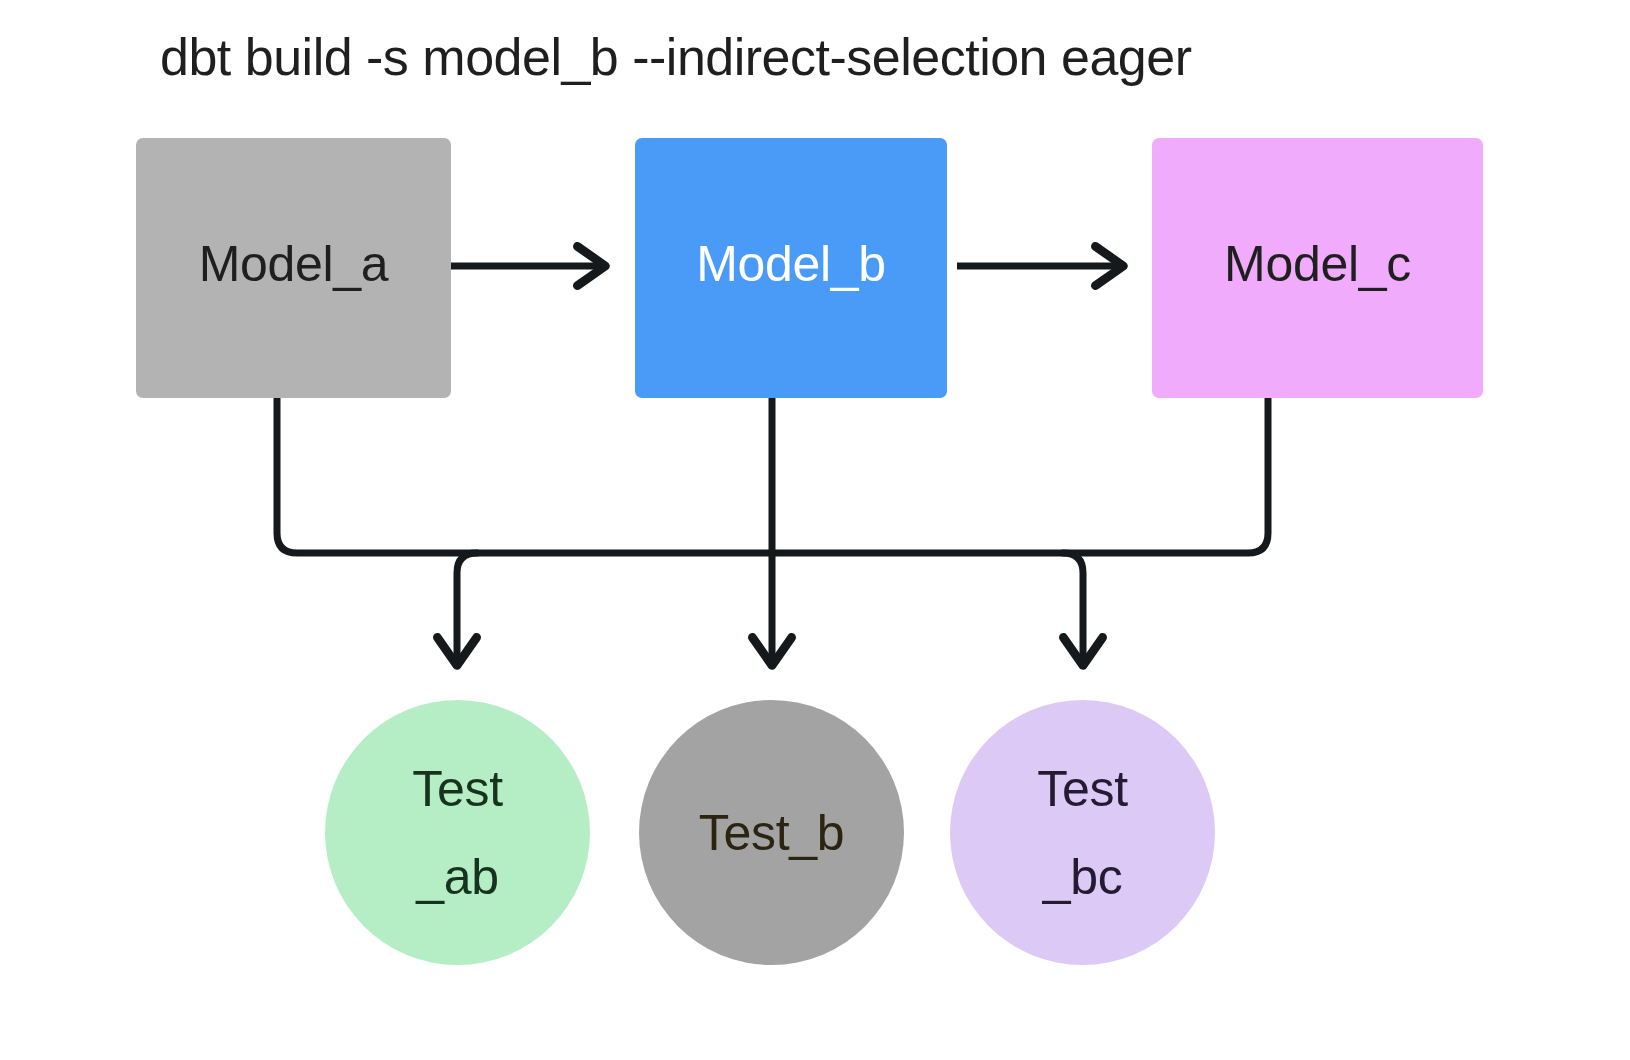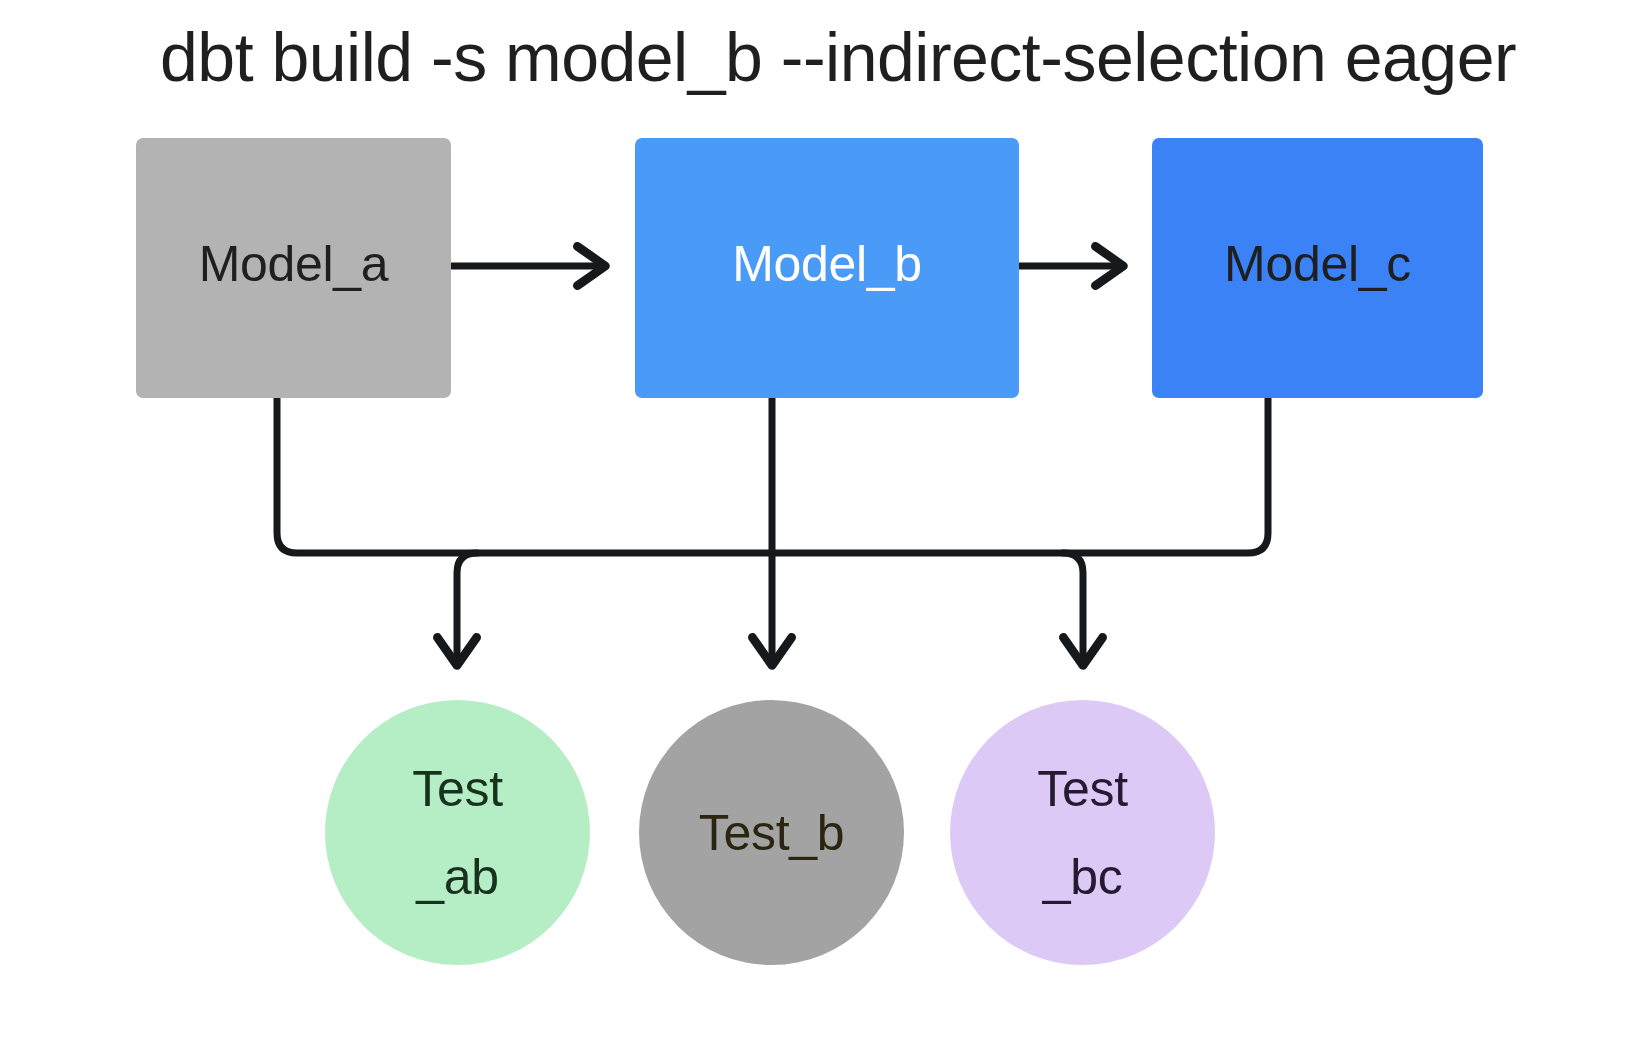--- a/index.html
+++ b/index.html
@@ -22,21 +22,21 @@
     left: 0;
     top: 0;
     width: 1630px;
     height: 1060px;
     pointer-events: none;
   }
   .diagram-title {
     position: absolute;
     left: 160px;
     top: 26px;
-    font-size: 68px;
+    font-size: 52px;
     line-height: 62px;
     color: #1f1f1f;
     letter-spacing: -0.5px;
     white-space: nowrap;
     font-weight: 400;
   }
   .model-node {
     position: absolute;
     border-radius: 7px;
     display: flex;
@@ -53,21 +53,21 @@
   }
   .model-a {
     left: 136px;
     top: 138px;
     width: 315px;
     height: 260px;
   }
   .model-b {
     left: 635px;
     top: 138px;
-    width: 384px;
+    width: 312px;
     height: 260px;
     justify-content: center;
   }
   .model-c {
     left: 1152px;
     top: 138px;
     width: 331px;
     height: 260px;
   }
   .test-node {
@@ -135,21 +135,21 @@
   </svg>
 
   <div class="model-node model-a" style="background:#b3b3b3;color:#1f1f1f;">
     <span class="node-label">Model_a</span>
   </div>
 
   <div class="model-node model-b" style="background:#4a9bf7;color:#ffffff;">
     <span class="node-label">Model_b</span>
   </div>
 
-  <div class="model-node model-c" style="background:#3b82f6;color:#1f1f1f;">
+  <div class="model-node model-c" style="background:#f0abfc;color:#1f1f1f;">
     <span class="node-label">Model_c</span>
   </div>
 
   <div class="test-node test-ab" style="background:#b5eec5;color:#17331f;">
     <span class="node-label">Test
 _ab</span>
   </div>
 
   <div class="test-node test-b" style="background:#a3a3a3;color:#2a2410;">
     <span class="node-label">Test_b</span>

